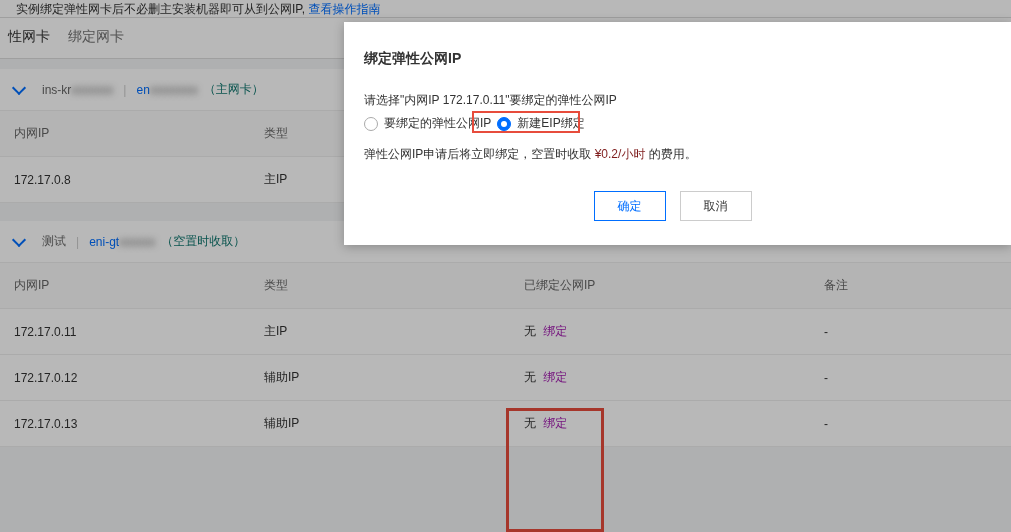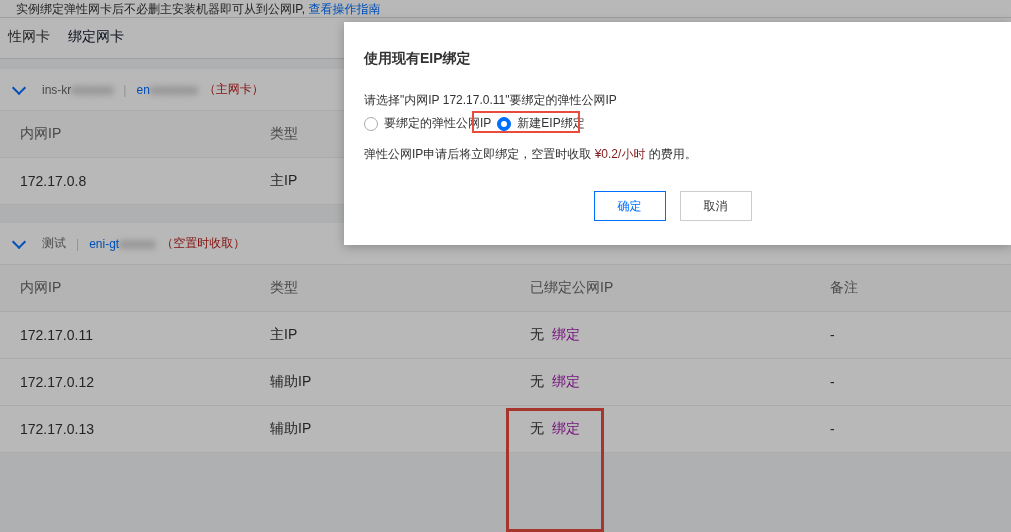--- a/index.html
+++ b/index.html
@@ -39,21 +39,21 @@
 
     
     .panel-tab {
       background: #fff;
       padding: 10px 8px 12px;
       font-size: 14px;
       color: #333;
       border-bottom: 1px solid #ddd;
     }
     .panel-tab .title { color: #333; font-weight: 400; }
-    .panel-tab .link  { color: #0f172a; margin-left: 14px; cursor: pointer; }
+    .panel-tab .link  { color: #737373; margin-left: 14px; cursor: pointer; }
 
     
     .card {
       background: #fff;
       margin: 10px 0 18px 0;
     }
     .card-head {
       display: flex;
       align-items: center;
       padding: 12px 14px;
@@ -69,33 +69,33 @@
       margin-right: 18px;
       margin-top: -3px;
     }
     .blurred {
       color: transparent;
       text-shadow: 0 0 6px rgba(70,70,70,0.8);
       user-select: none;
     }
     .sep { color: #ccc; margin: 0 10px; }
     .link-id { color: #006eff; }
-    .paren { color: #b91c1c; margin-left: 6px; }
+    .paren { color: #0f766e; margin-left: 6px; }
 
     
     table.ip-table {
       width: 100%;
       border-collapse: collapse;
       background: #fff;
     }
     table.ip-table th, table.ip-table td {
       text-align: left;
-      padding: 14px 20px;
+      padding: 14px 14px;
       font-weight: normal;
-      font-size: 14px;
+      font-size: 12px;
       border-bottom: 1px solid #eee;
     }
     table.ip-table th { color: #666; background: #fafafa; }
     table.ip-table td { color: #333; }
     .col-ip   { width: 250px; }
     .col-type { width: 260px; }
     .col-eip  { width: 300px; }
     .col-note { }
 
     .bind-cell .none { color: #333; }
@@ -289,21 +289,21 @@
         <td class="center-dash">-</td>
       </tr>
     </tbody>
   </table>
 </div>
 
 <div class="red-col-box"></div>
 <div class="backdrop"></div>
 
 <div class="modal">
-  <h3>使用现有EIP绑定</h3>
+  <h3>绑定弹性公网IP</h3>
   <div class="sub">请选择"内网IP 172.17.0.11"要绑定的弹性公网IP</div>
 
   <div class="radio-row">
     <span class="radio"></span>
     <span>要绑定的弹性公网IP</span>
     <span class="radio on" style="margin-left:2px;"></span>
     <span>新建EIP绑定</span>
     <span class="red-box-modal"></span>
   </div>
 

